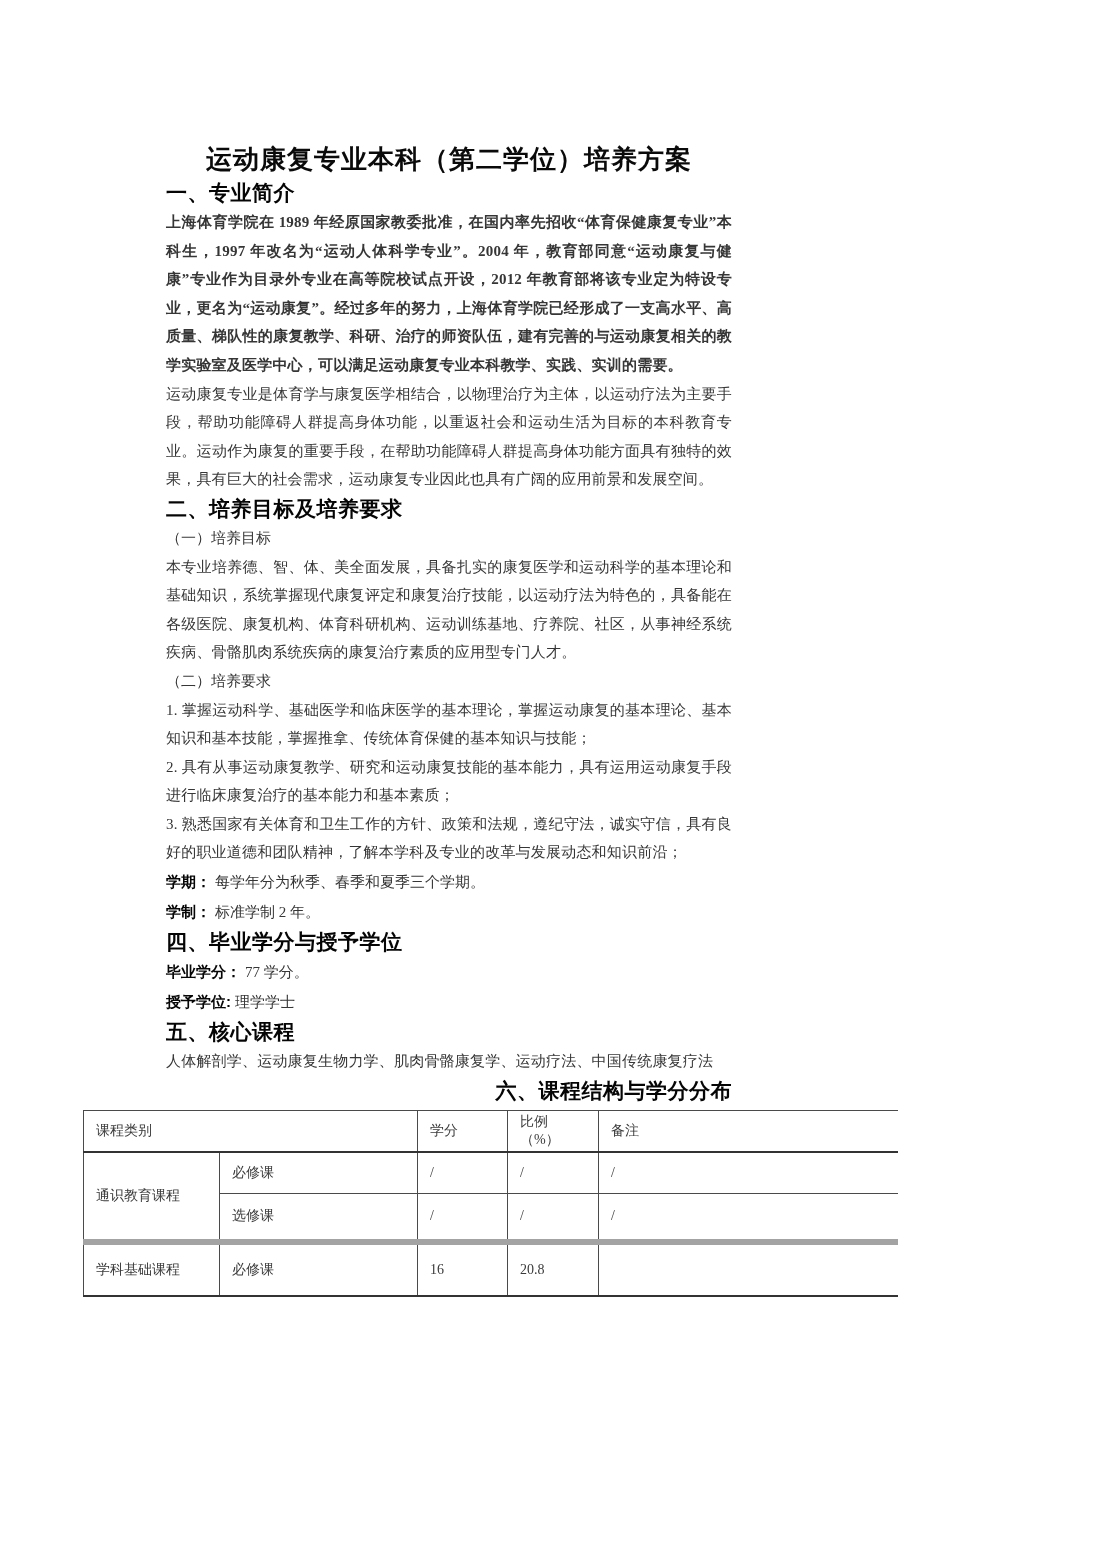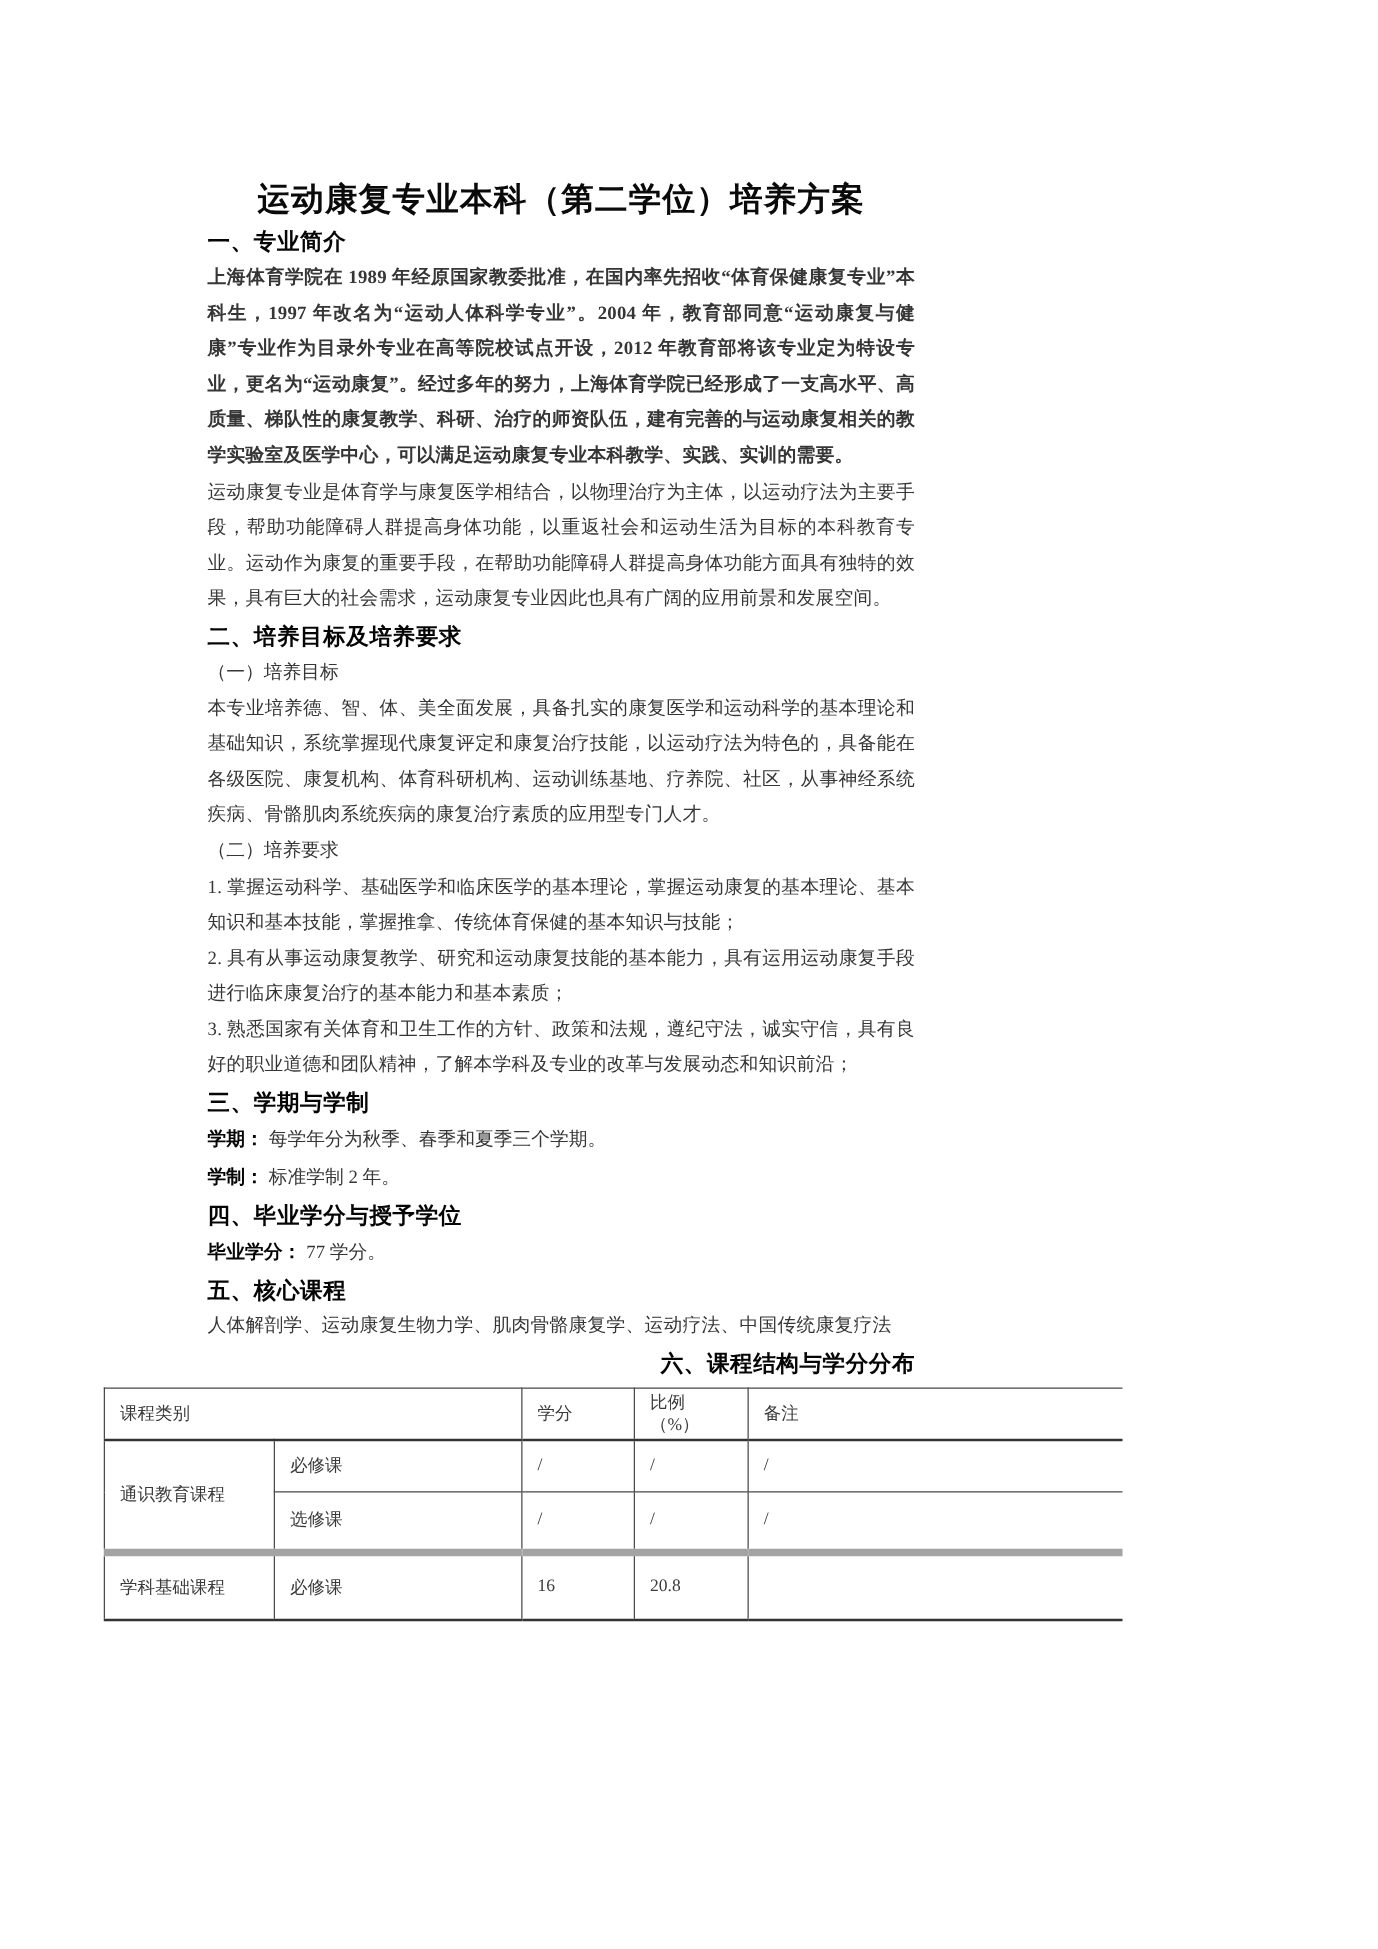--- a/index.html
+++ b/index.html
@@ -24,21 +24,21 @@
     color: #0a0a0a;
     font-family: "Liberation Serif", serif;
     letter-spacing: 1px;
     line-height: 36px;
   }
 
   h2.sec-heading {
     font-family: "Liberation Sans", sans-serif;
     font-weight: 700;
     color: #050505;
-    font-size: 18px;
+    font-size: 21px;
     line-height: 30px;
     margin: 0;
     letter-spacing: 0.5px;
   }
   .h-s1 { margin-top: 74px; }
   .h-s2 { margin-top: 4px; }
   .h-s3 { margin-top: 10px; }
   .h-s4 { margin-top: 4px; }
   .h-s5 { margin-top: 0; }
   .h-s6 { margin-top: 4px; text-align: right; }
@@ -125,28 +125,28 @@
       <h2 class="sec-heading h-s2">二、培养目标及培养要求</h2>
       <p class="sub-heading mt6">（一）培养目标</p>
       <p class="body-para">本专业培养德、智、体、美全面发展，具备扎实的康复医学和运动科学的基本理论和基础知识，系统掌握现代康复评定和康复治疗技能，以运动疗法为特色的，具备能在各级医院、康复机构、体育科研机构、运动训练基地、疗养院、社区，从事神经系统疾病、骨骼肌肉系统疾病的康复治疗素质的应用型专门人才。</p>
       <p class="sub-heading">（二）培养要求</p>
       <p class="body-para">1. 掌握运动科学、基础医学和临床医学的基本理论，掌握运动康复的基本理论、基本知识和基本技能，掌握推拿、传统体育保健的基本知识与技能；</p>
       <p class="body-para">2. 具有从事运动康复教学、研究和运动康复技能的基本能力，具有运用运动康复手段进行临床康复治疗的基本能力和基本素质；</p>
       <p class="body-para">3. 熟悉国家有关体育和卫生工作的方针、政策和法规，遵纪守法，诚实守信，具有良好的职业道德和团队精神，了解本学科及专业的改革与发展动态和知识前沿；</p>
     </section>
 
     <section>
-      <h2 class="sec-heading h-s3">三、学期与学制</h2>
       <p class="label-line ll-1"><span class="line-label">学期：</span><span>每学年分为秋季、春季和夏季三个学期。</span></p>
       <p class="label-line ll-2"><span class="line-label">学制：</span><span>标准学制 2 年。</span></p>
     </section>
 
     <section>
       <h2 class="sec-heading h-s4">四、毕业学分与授予学位</h2>
       <p class="label-line ll-3"><span class="line-label">毕业学分：</span><span>77 学分。</span></p>
+      <p class="label-line ll-4"><span class="line-label">授予学位:</span><span>理学学士</span></p>
     </section>
 
     <section>
       <h2 class="sec-heading h-s5">五、核心课程</h2>
       <p class="body-para mt8">人体解剖学、运动康复生物力学、肌肉骨骼康复学、运动疗法、中国传统康复疗法</p>
     </section>
 
     <section>
       <h2 class="sec-heading h-s6">六、课程结构与学分分布</h2>
 

